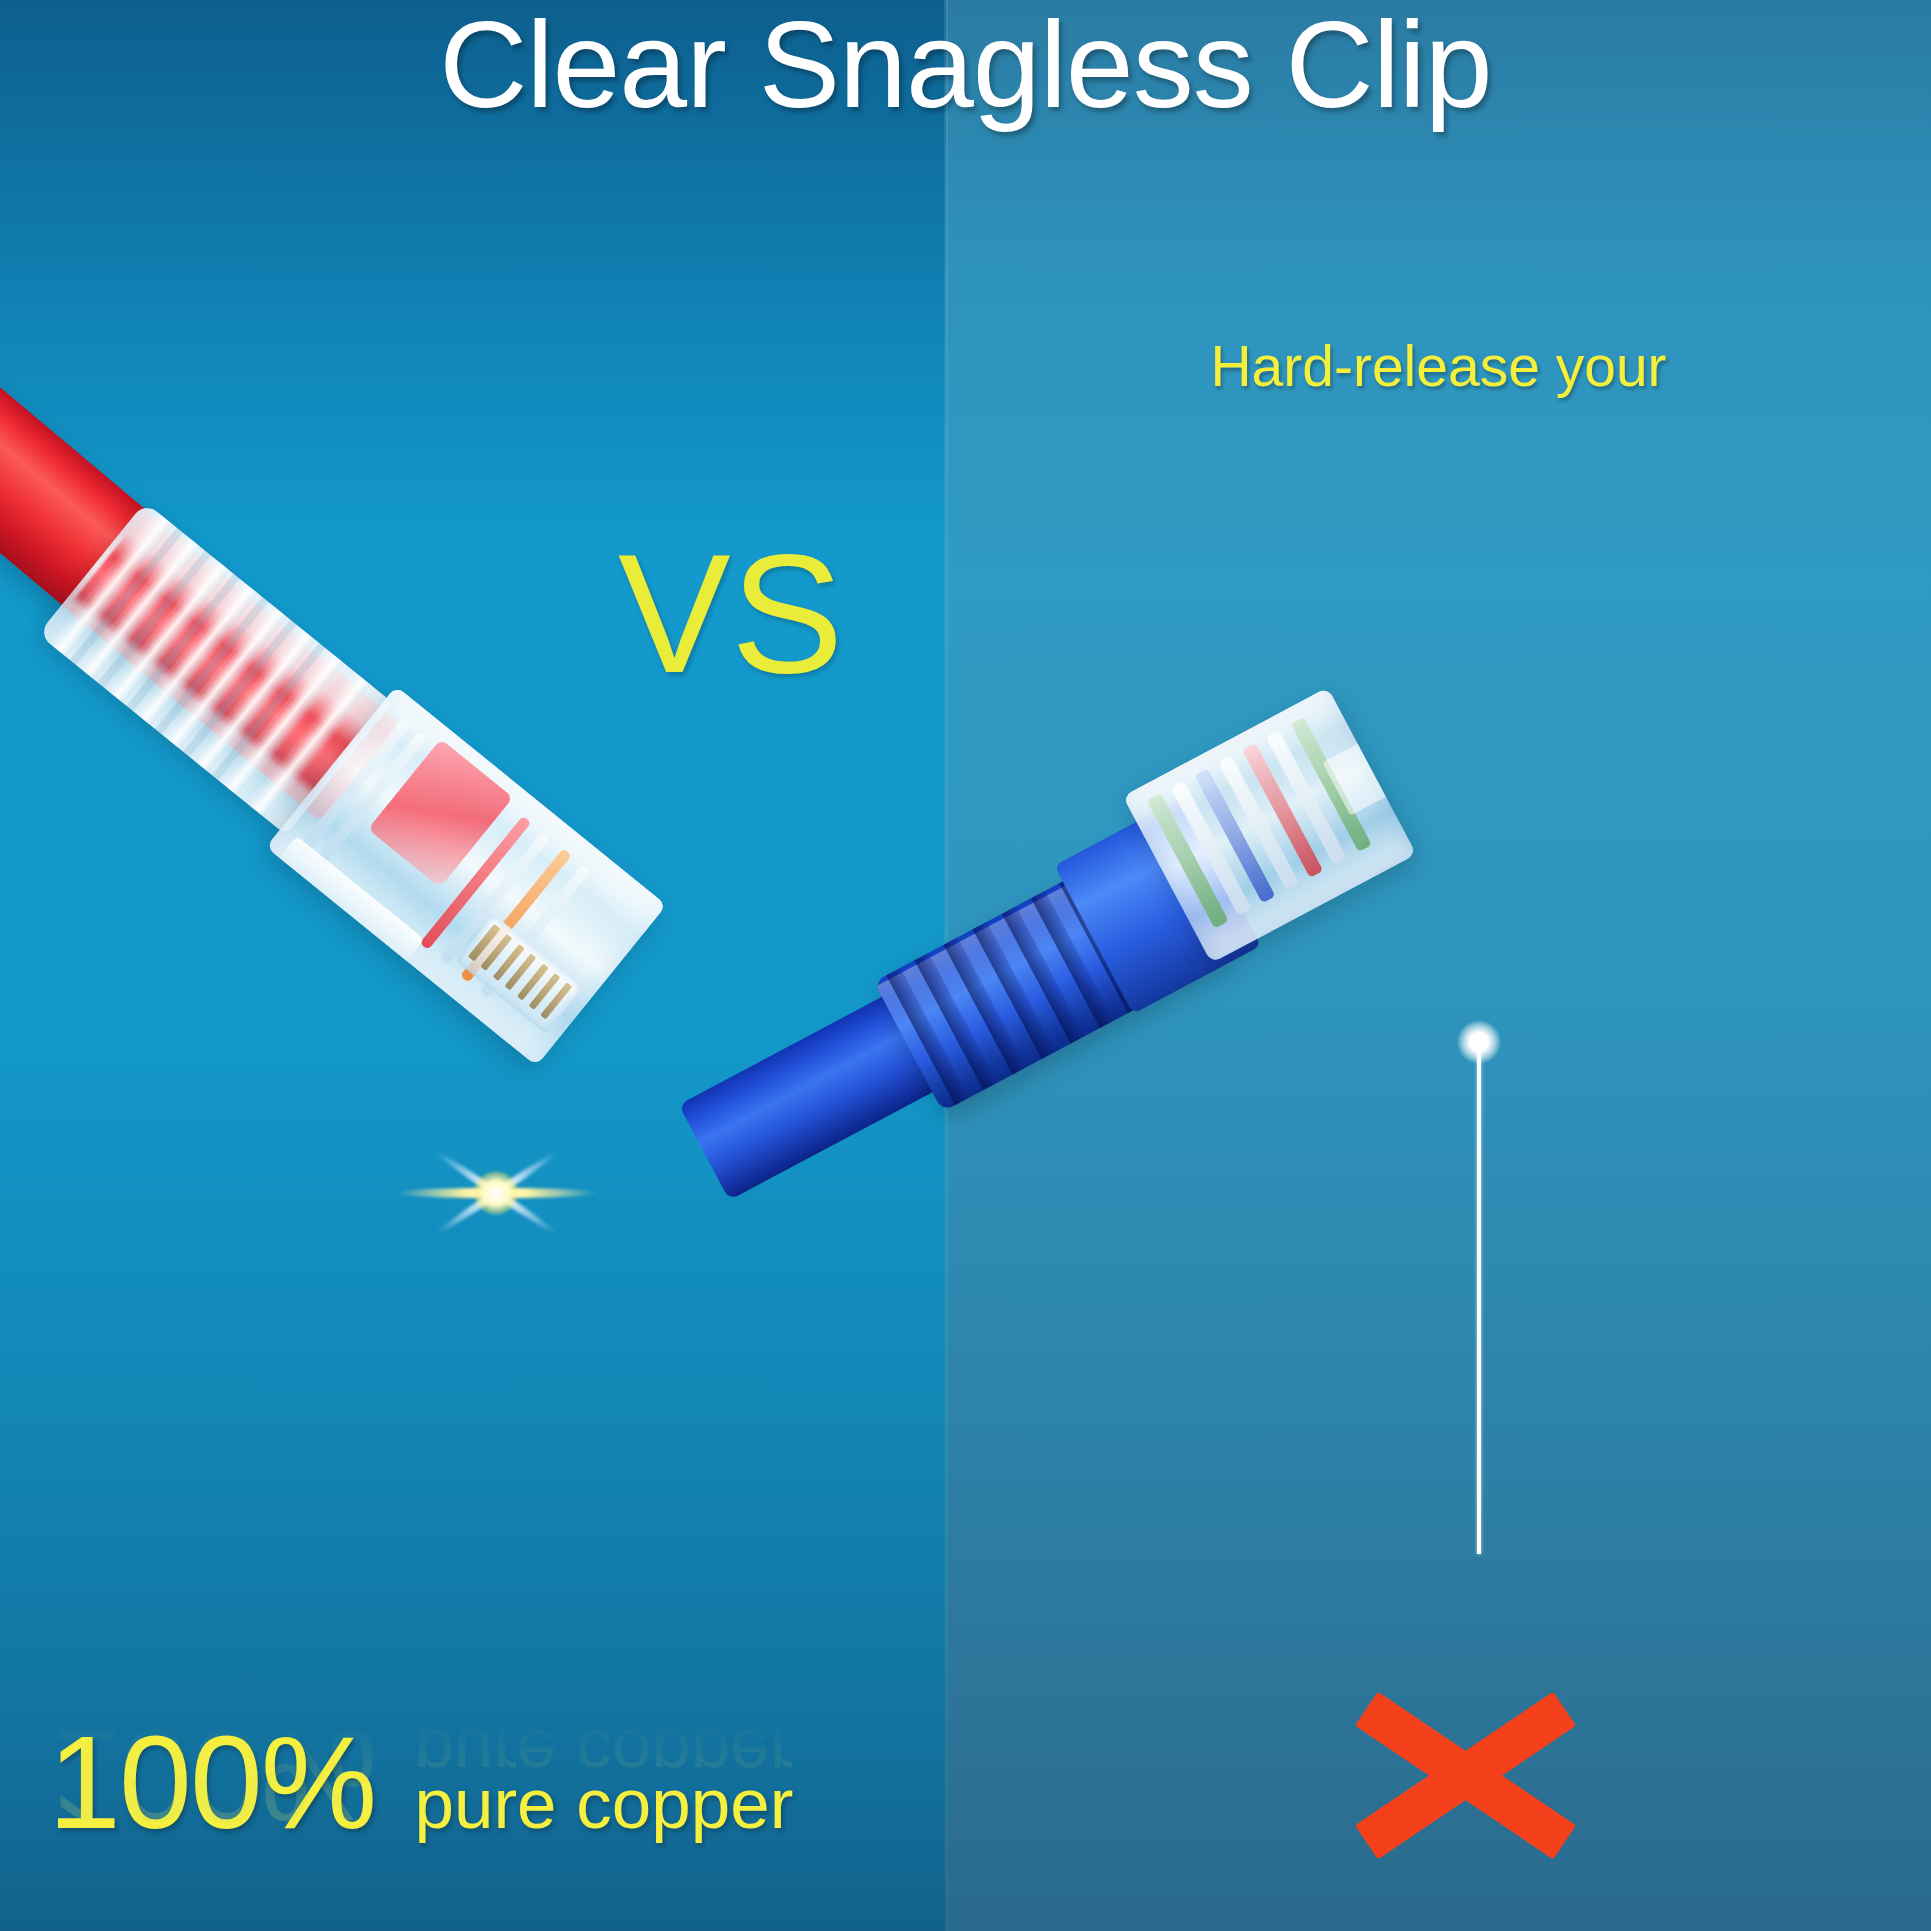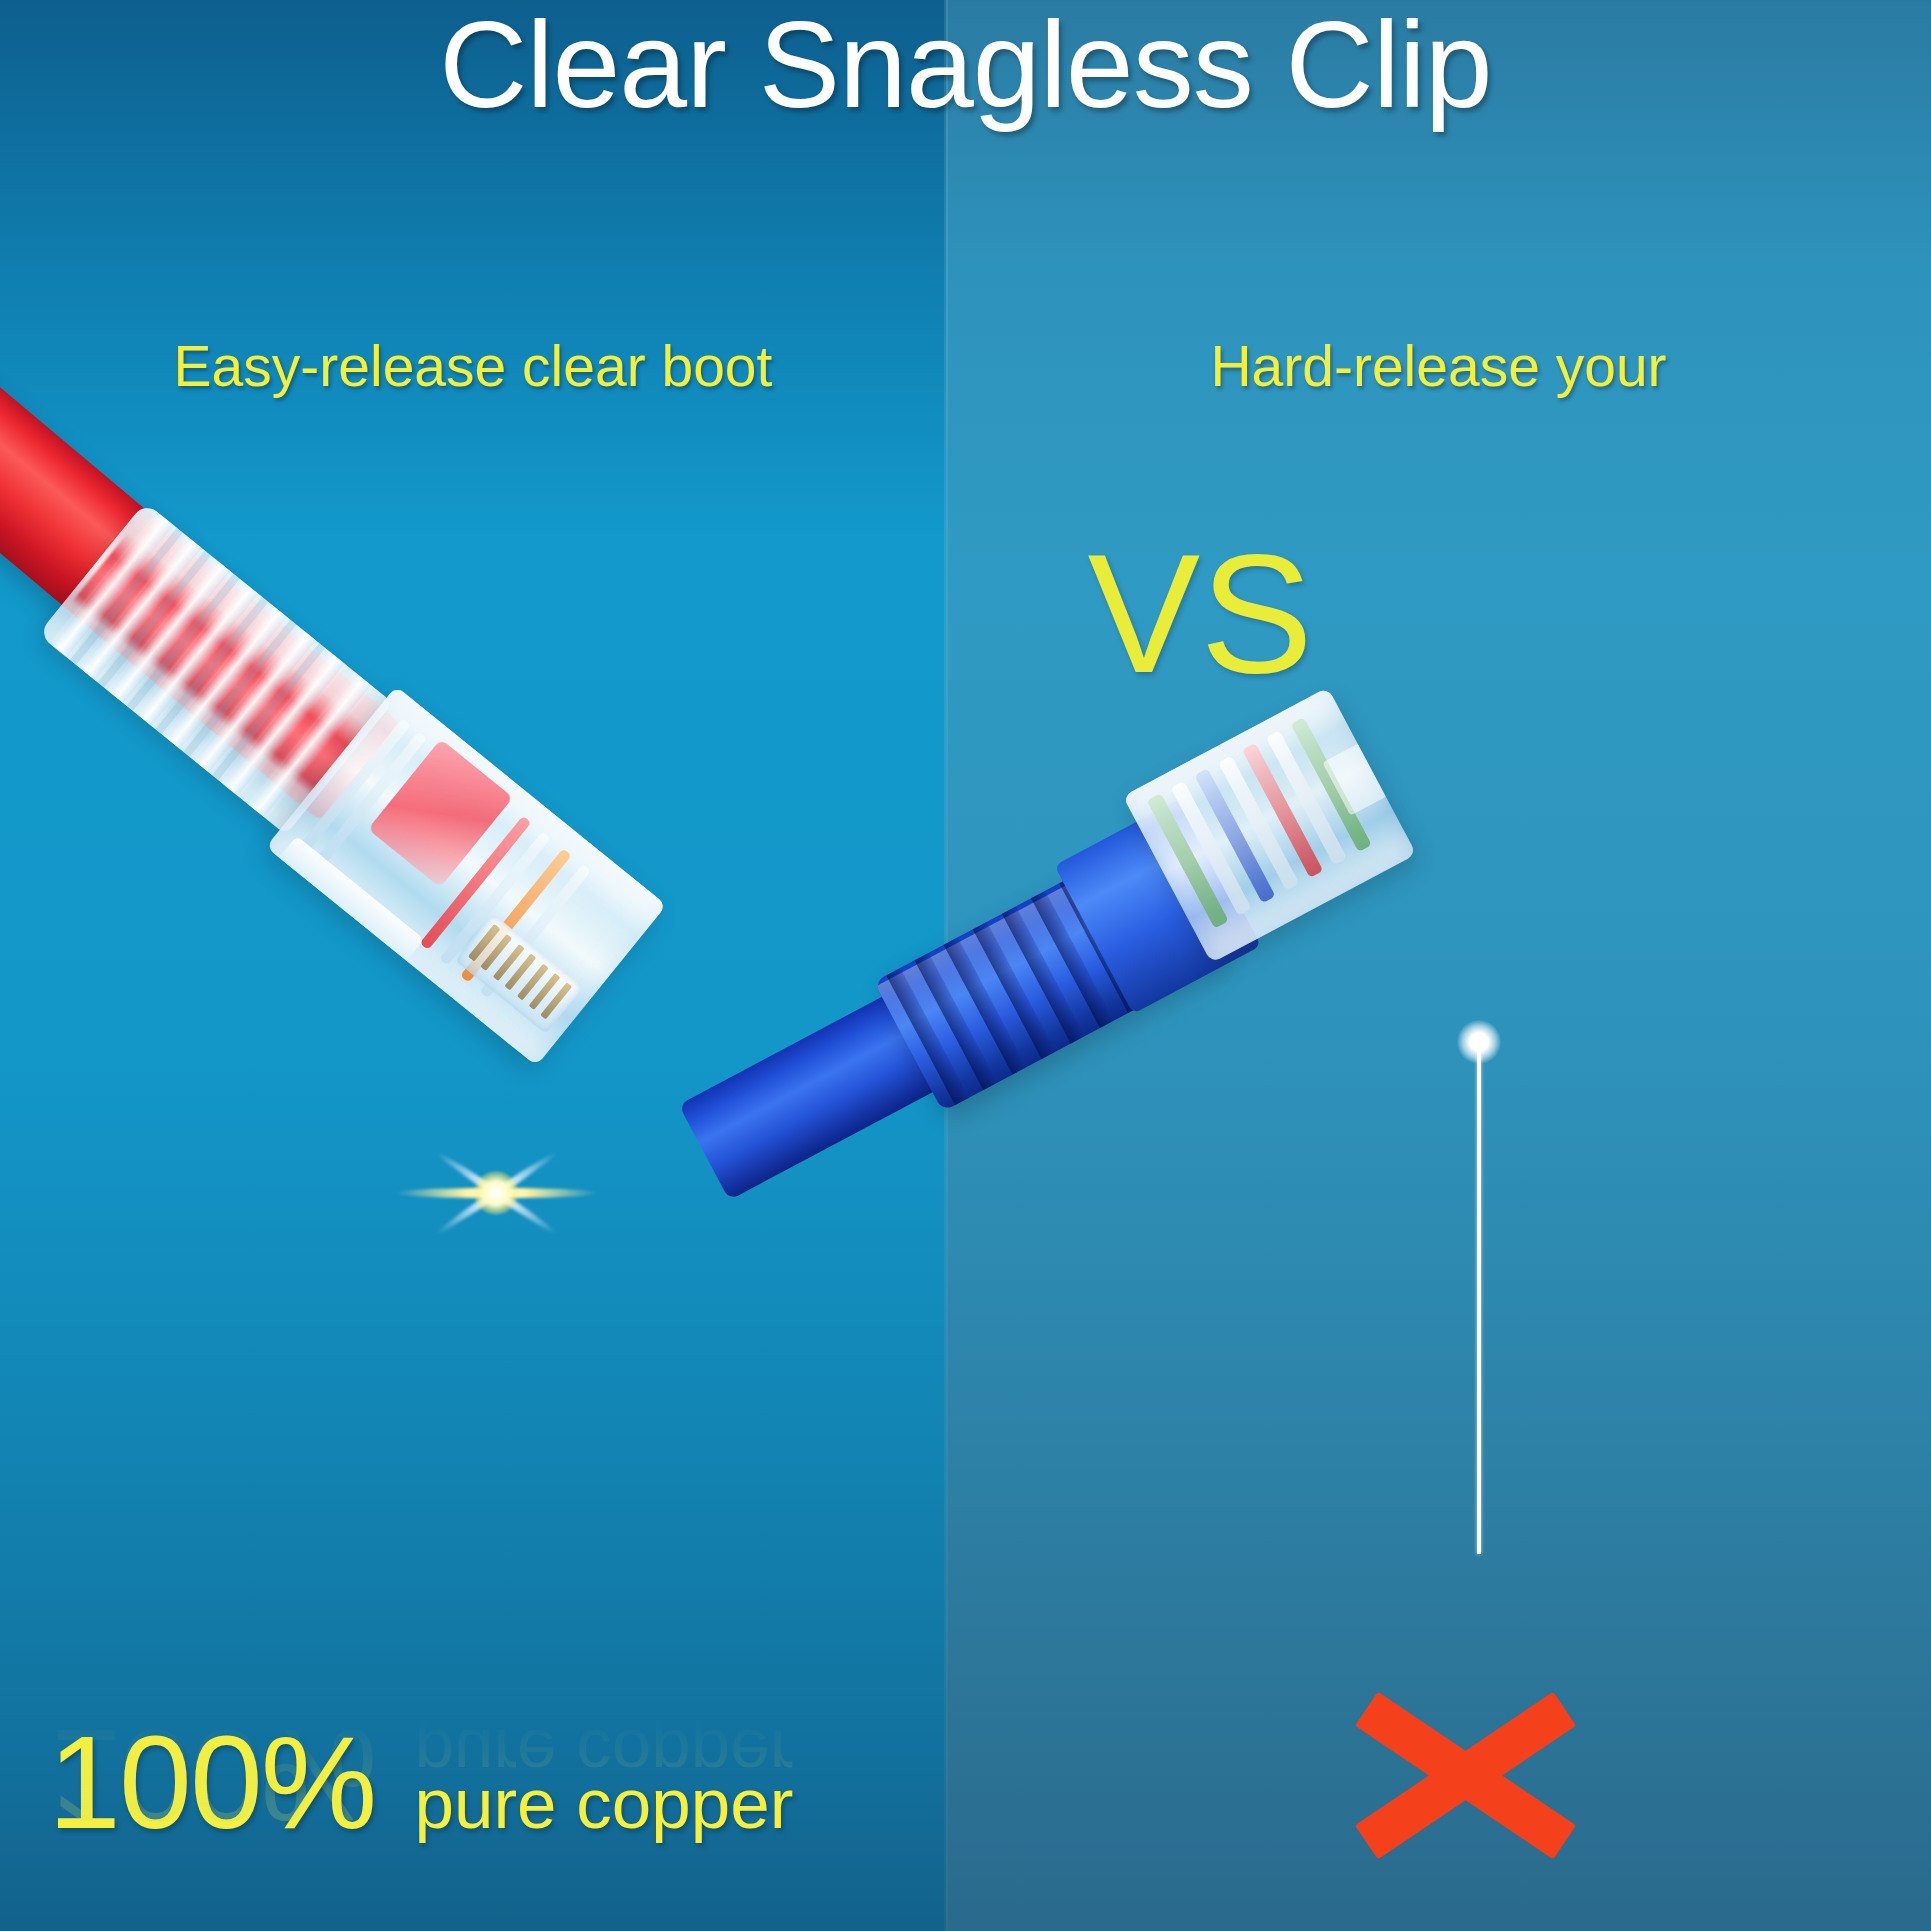--- a/index.html
+++ b/index.html
@@ -67,21 +67,21 @@
     font-size:57px;line-height:1.0;
     color:#f3ef3a;
     text-shadow:1.9px 2.9px 3.9px rgba(0,0,0,.30);
     white-space:nowrap;
   }
   #label-left{left:0;top:338px;width:946px;text-align:center;}
   #label-right{left:946px;top:338px;width:985px;text-align:center;}
 
   #vs-text{
     position:absolute;left:618px;top:529px;width:695px;
-    text-align:right;
+    text-align:left;
     font-size:169px;line-height:1.0;
     font-weight:400;
     color:#eaec3a;
     text-shadow:1.9px 2.9px 5.8px rgba(0,0,0,.22);
     white-space:nowrap;
   }
 
   #painful-text{
     position:absolute;left:985px;top:1574px;width:946px;
     text-align:center;
@@ -424,21 +424,20 @@
       <div class="bw g" style="left:182px"></div>
       <div class="bnotch"></div>
     </div>
   </div>
 
   <div id="pointer-dot"></div>
   <div id="pointer-line"></div>
 
   <div id="title">Clear Snagless Clip</div>
 
-  <div id="label-left" class="col-label">Easy-release clear boot</div>
   <div id="label-right" class="col-label">Hard-release your</div>
 
   <div id="vs-text">VS</div>
 
 
   <div id="x-mark">
     <div class="bar b1"></div>
     <div class="bar b2"></div>
   </div>
 

